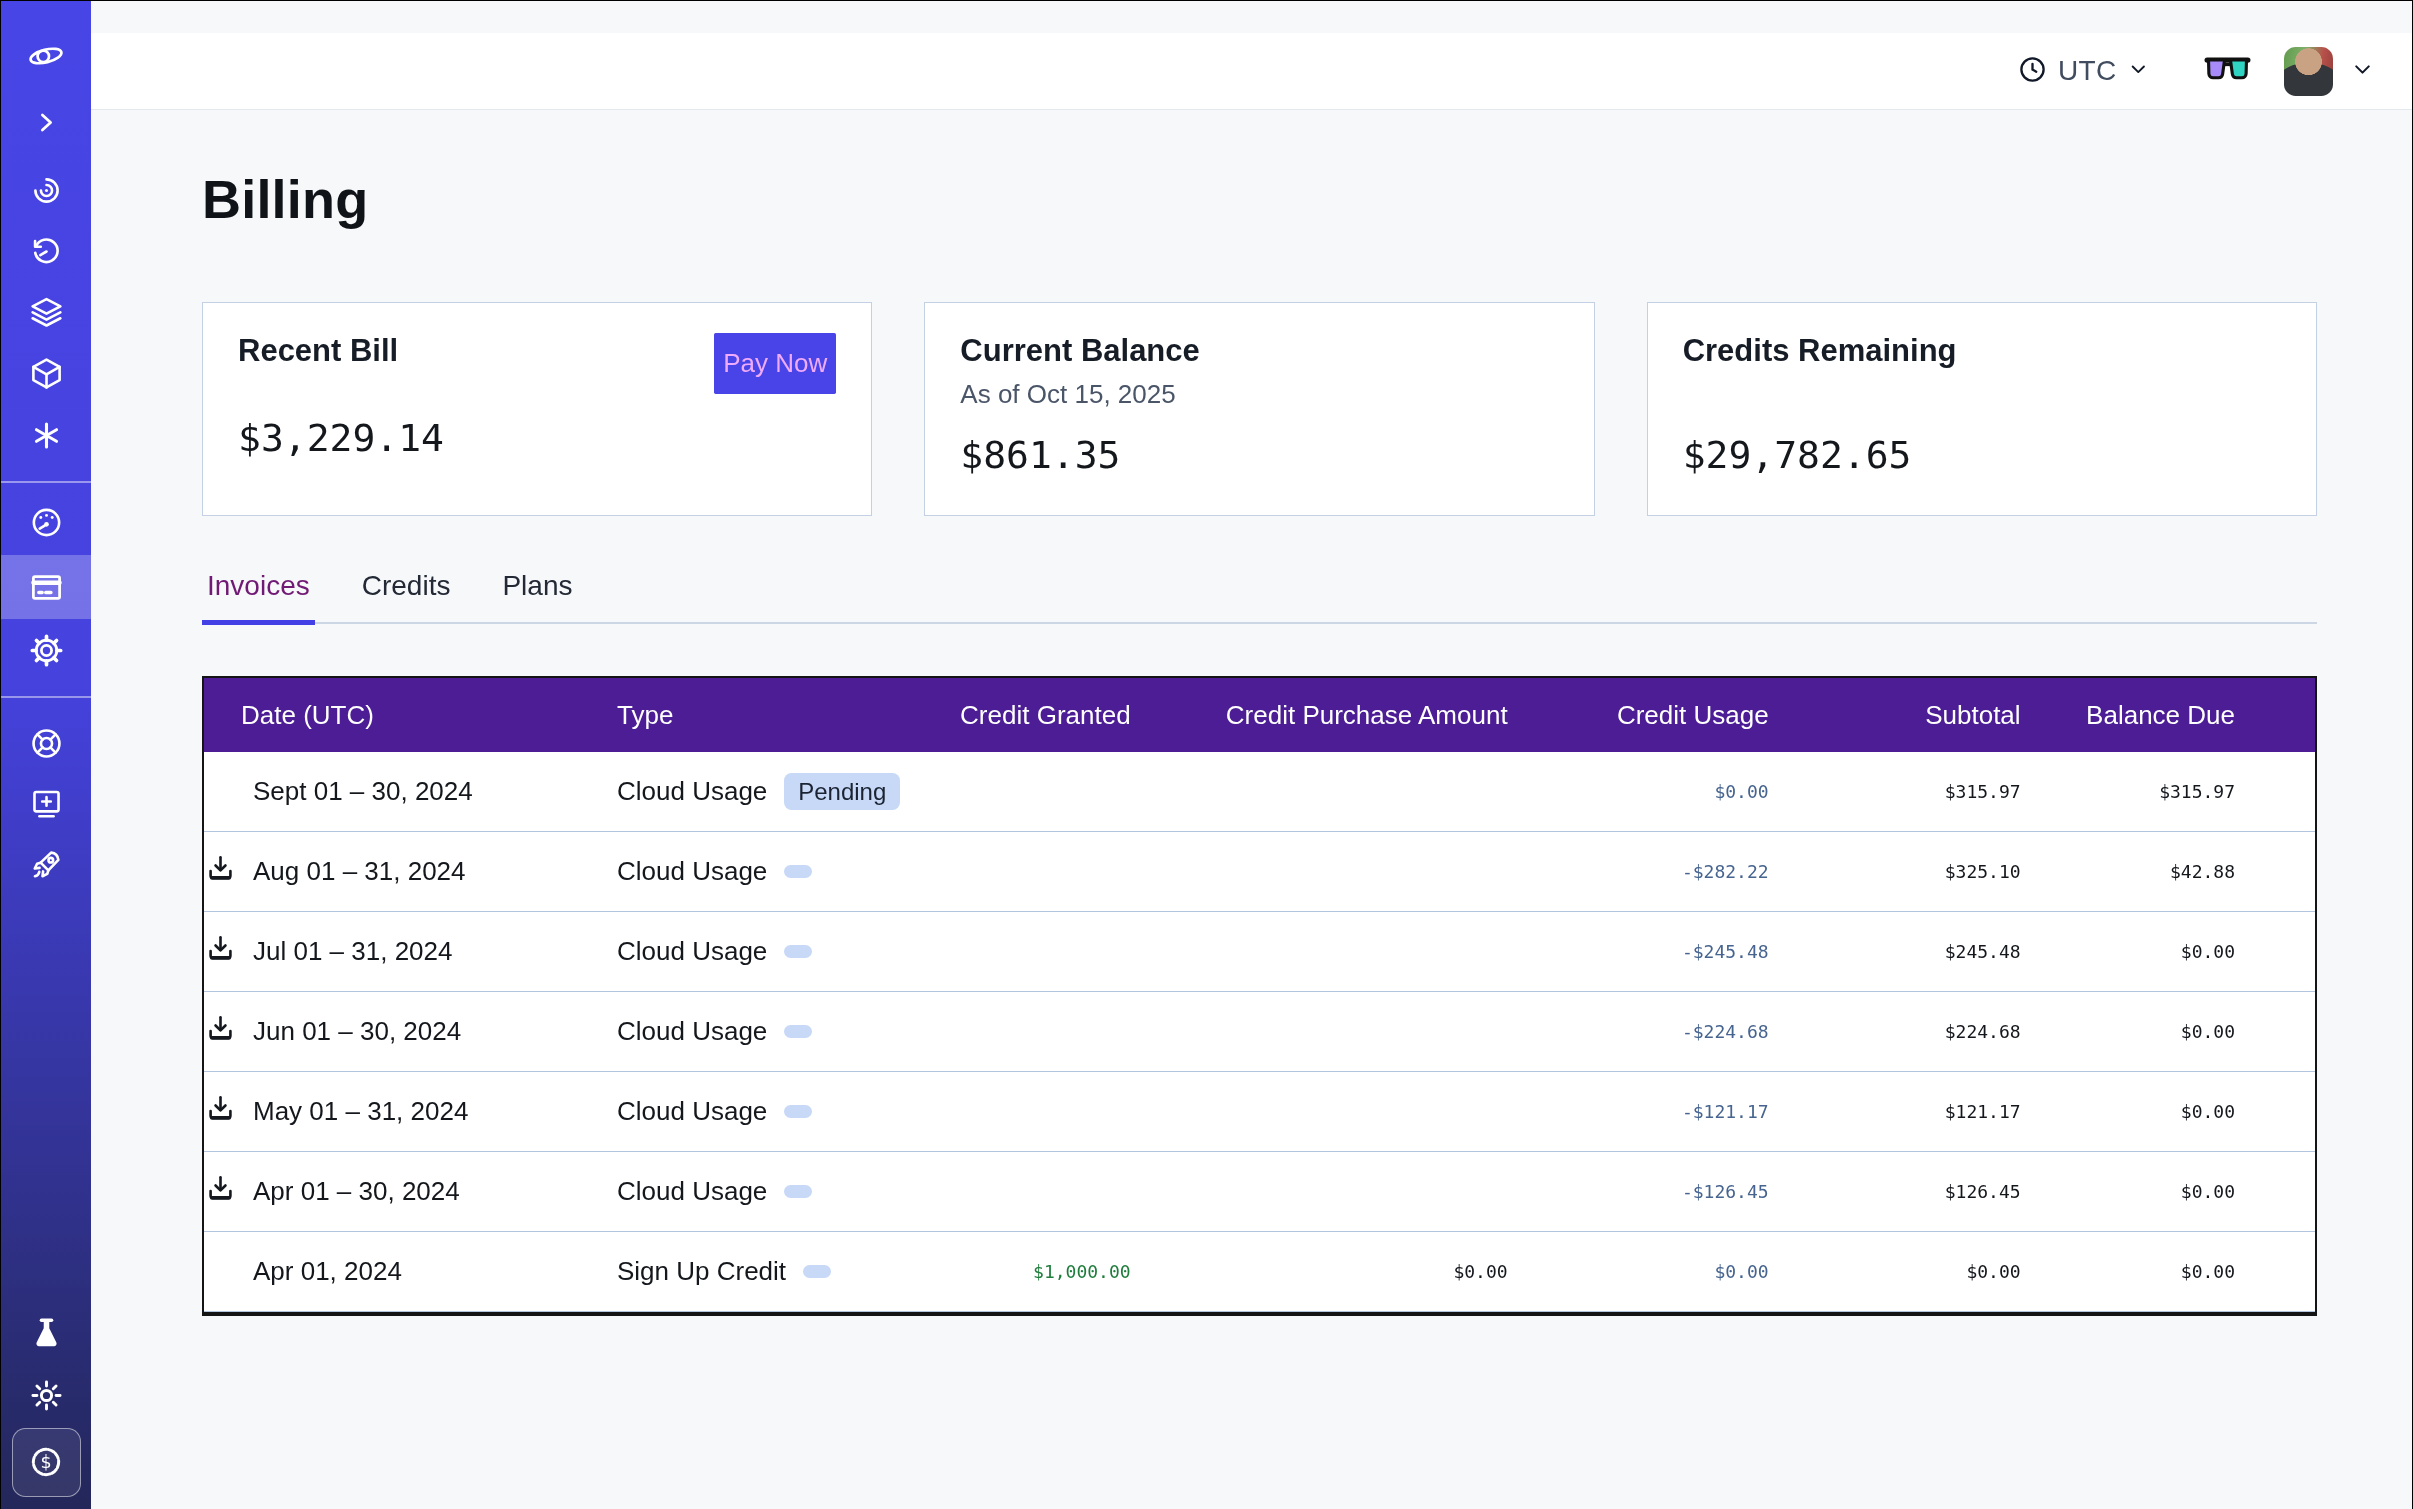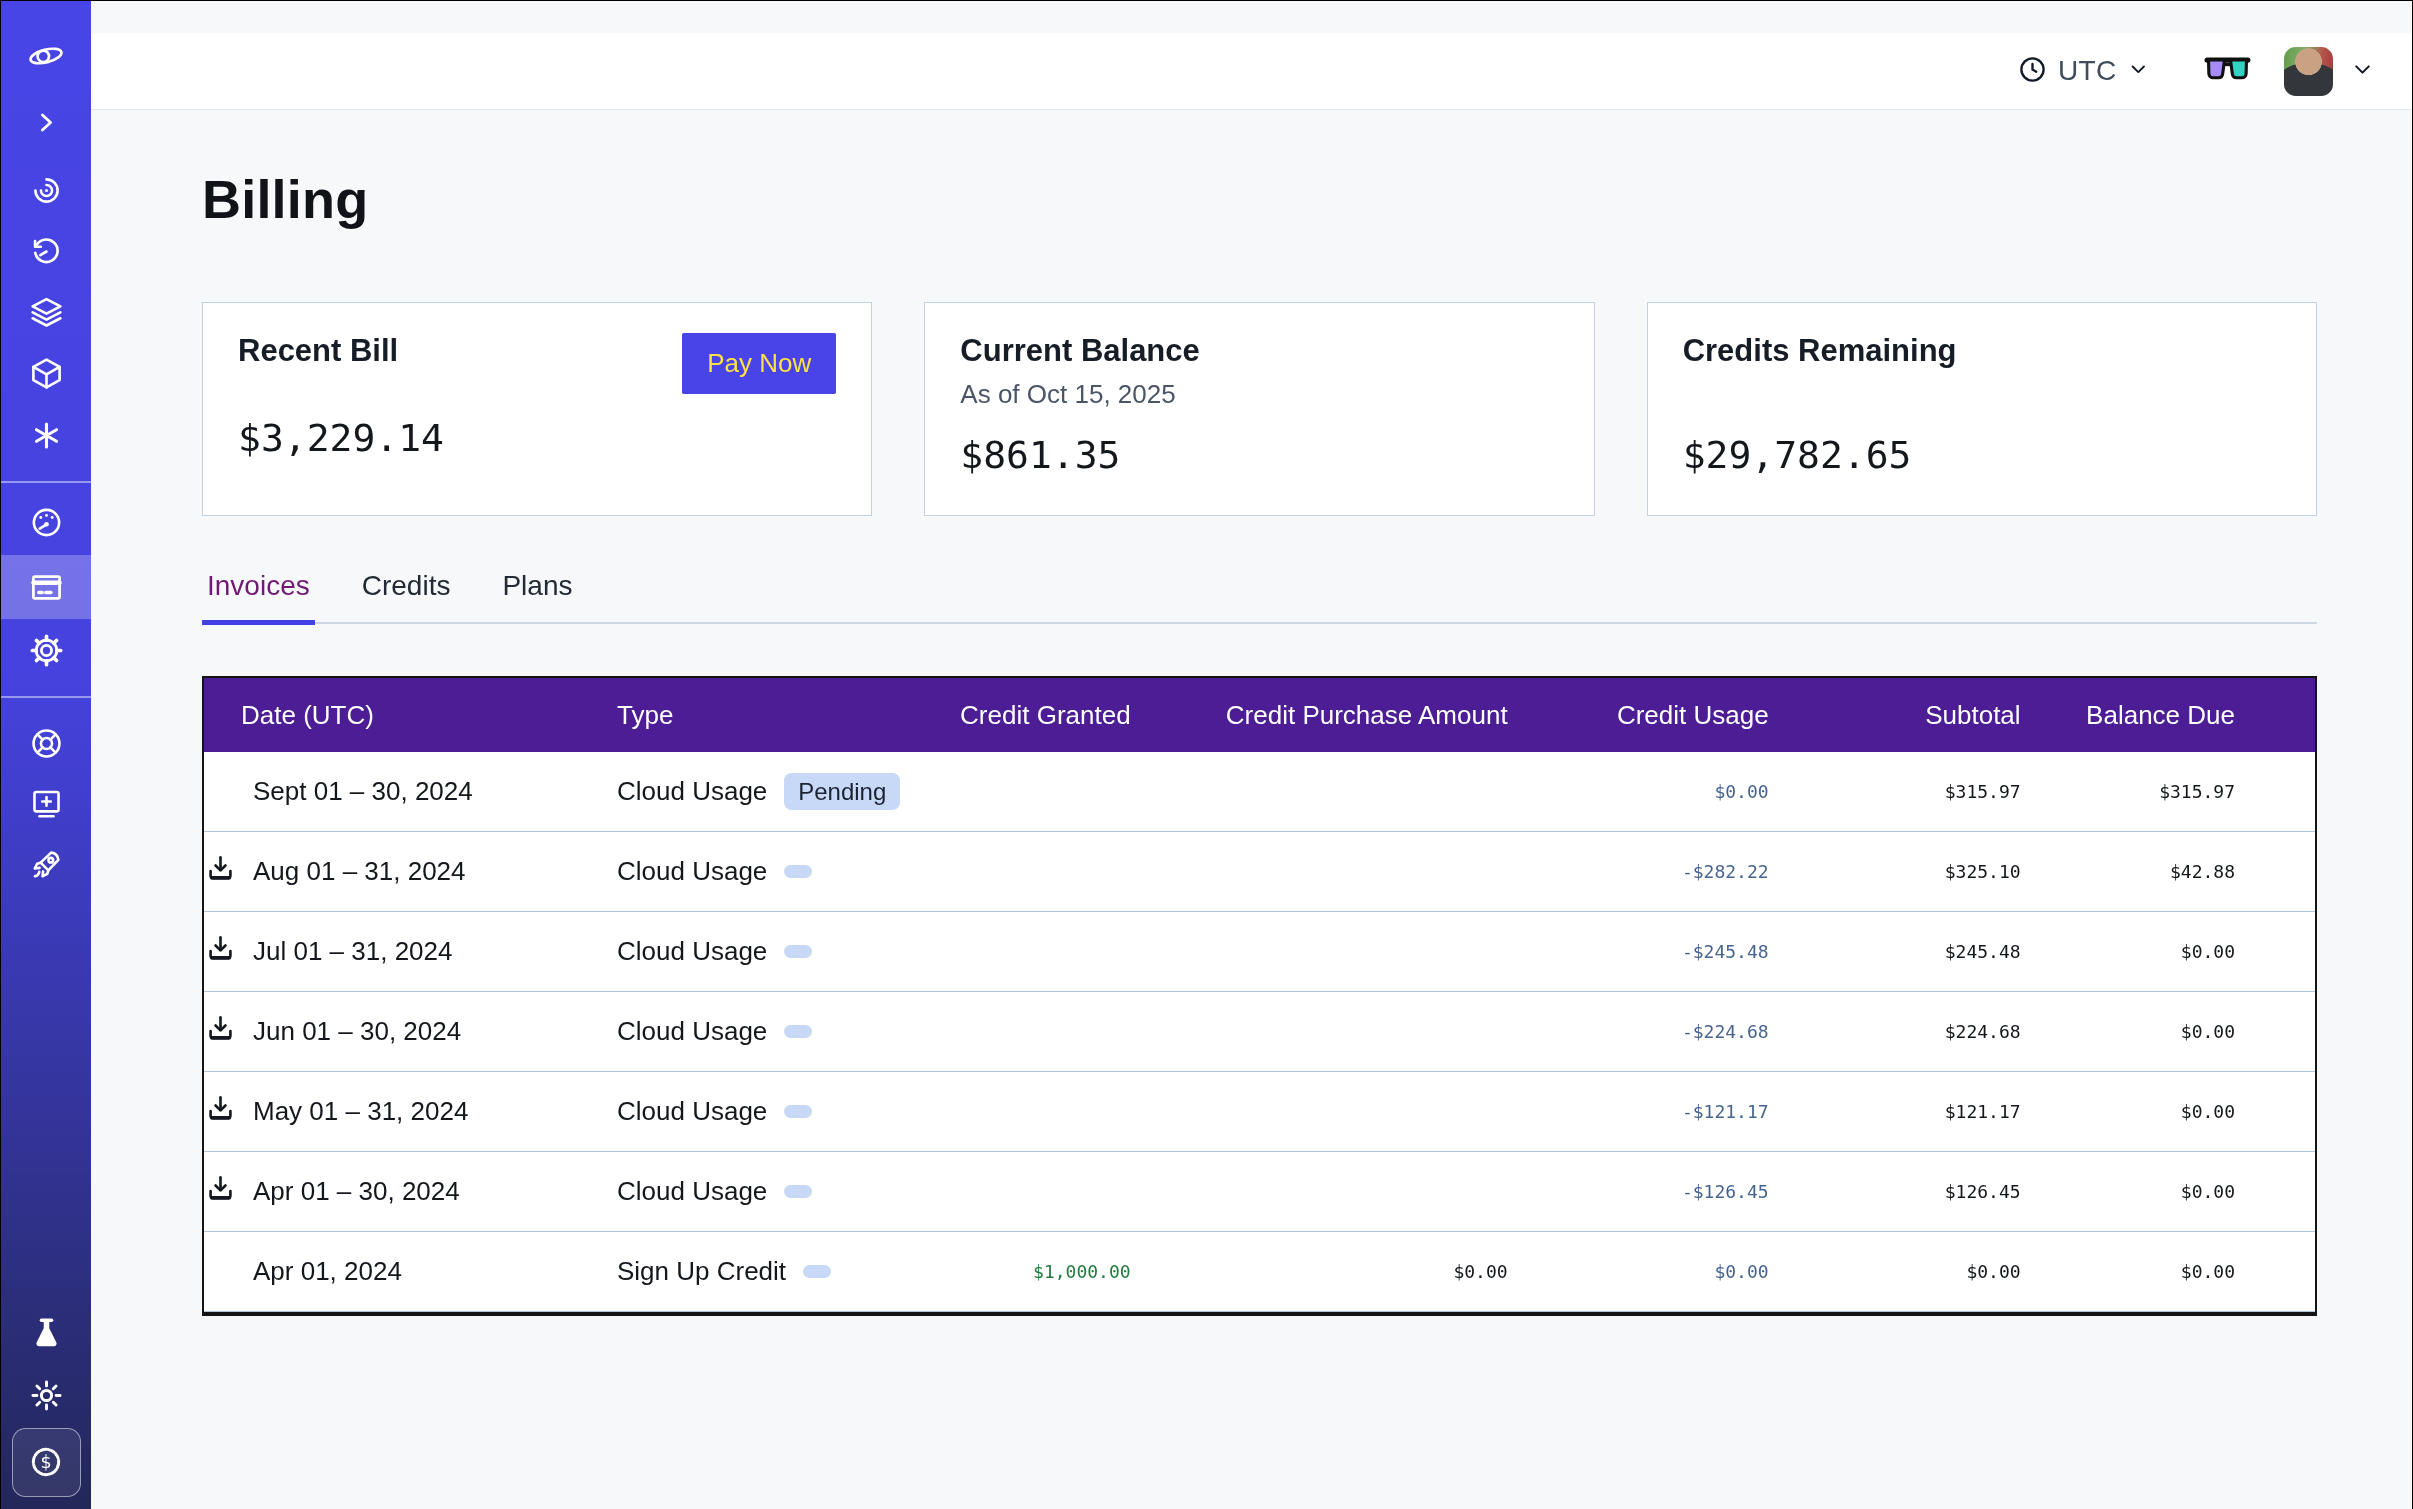--- a/index.html
+++ b/index.html
@@ -33,21 +33,21 @@
   .main{position:absolute;left:90px;top:77px;right:0;bottom:0;background:#f7f8fa;
         padding:0 95px 0 111px;box-sizing:border-box;}
   h1.title{font-size:54px;font-weight:700;color:#101318;margin:90px 0 0;letter-spacing:0.2px;}
 
   .cards{display:flex;gap:52px;margin-top:72px;border-radius:15px;}
   .card{flex:1;background:#fff;border:1.7px solid #c4d0e4;height:214px;padding:30px 35px;box-sizing:border-box;}
   .card-head{display:flex;justify-content:space-between;align-items:flex-start;}
   .card-title{font-size:31px;font-weight:700;color:#171d26;}
   .card-sub{font-size:26px;color:#4a5568;margin-top:10px;height:32px;}
   .card-amount{font-family:"DejaVu Sans Mono",monospace;font-size:38px;color:#14171c;margin-top:22px;}
-  .pay-btn{background:#4844e8;color:#fde047;font-size:26px;padding:15px 25px;border:none;border-radius:1.7px;
+  .pay-btn{background:#4844e8;color:#f0abfc;font-size:26px;padding:15px 9px;border:none;border-radius:1.7px;
            cursor:pointer;font-family:"Liberation Sans",sans-serif;}
 
   .tabs{display:flex;margin-top:54px;border-bottom:2.5px solid #ccd6e4;}
   .tab{font-size:28px;color:#232a35;padding:0 5px 18.4px;margin-right:42px;cursor:pointer;
        border-bottom:5px solid transparent;margin-bottom:-3.3px;}
   .tab.active{color:#701a75;border-color:#4341e6;}
 
   
   .tbl{margin-top:52px;background:#fff;border:2.5px solid #141414;border-bottom-width:4.2px;}
   .thead,.trow{display:grid;grid-template-columns:378px 377px 180px 377px 261px 252px 1fr;align-items:center;}

